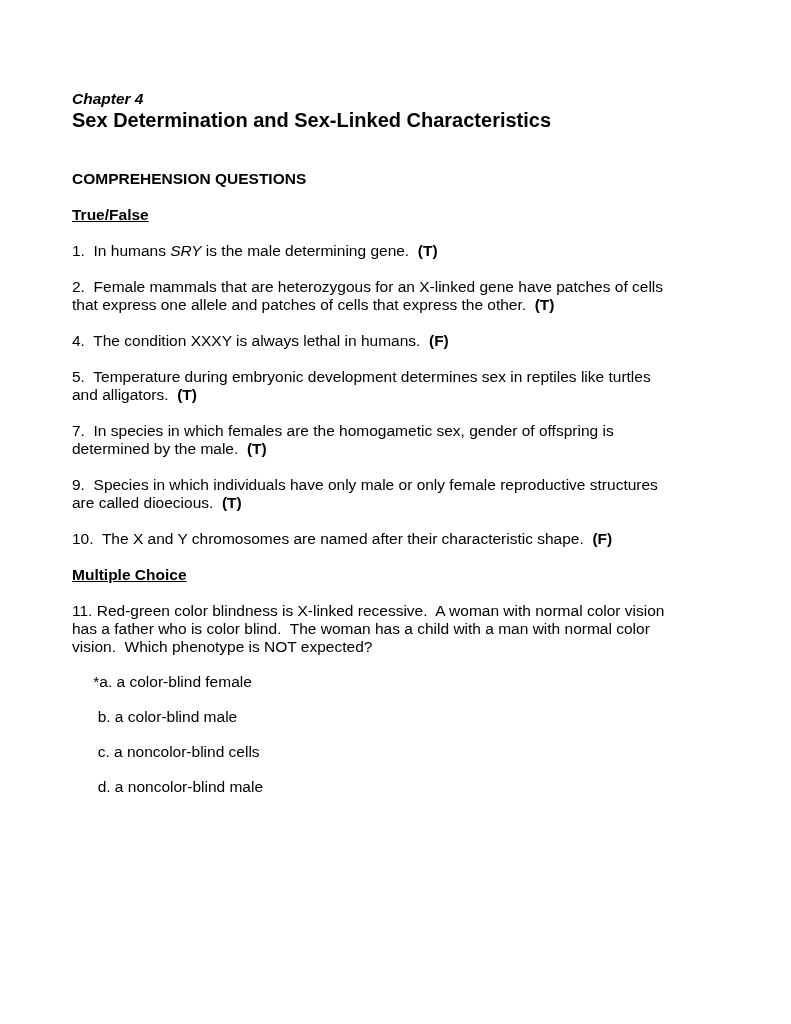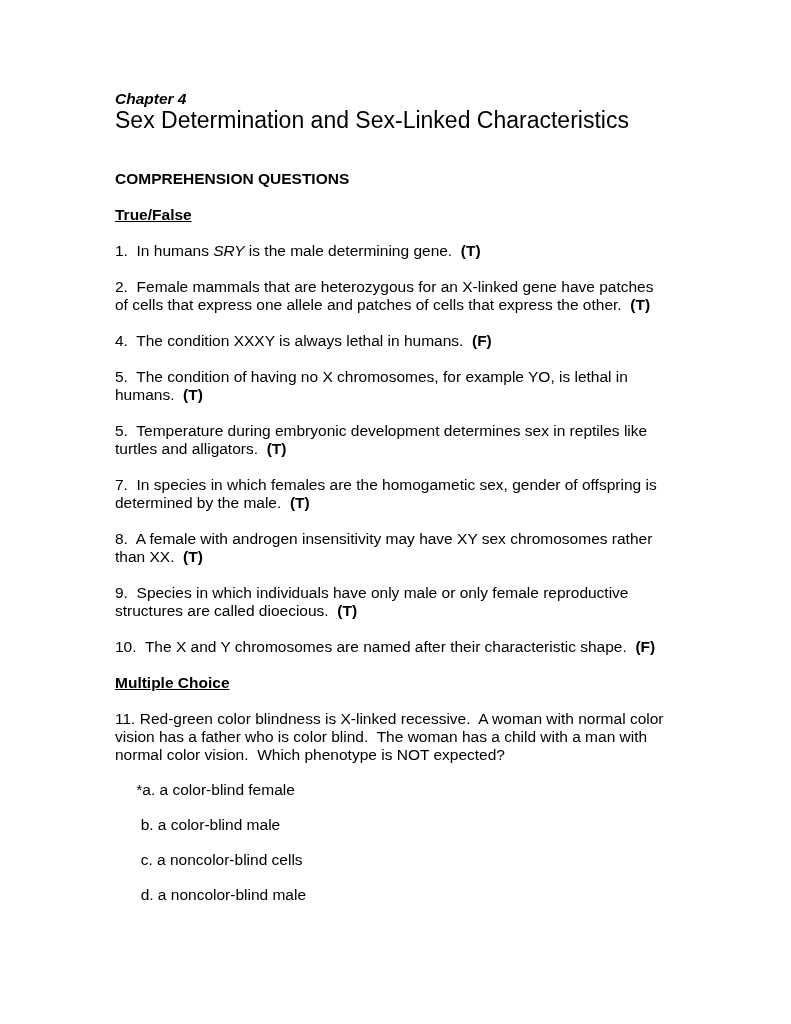--- a/index.html
+++ b/index.html
@@ -7,35 +7,35 @@
     padding: 0;
     background: #ffffff;
   }
   .page {
     position: relative;
     width: 791px;
     height: 1024px;
     box-sizing: border-box;
     background: #ffffff;
     color: #000000;
-    padding: 89px 115px 0 115px;
+    padding: 89px 115px 0 72px;
     font-family: "Liberation Sans", "DejaVu Sans", sans-serif;
     font-size: 15.5px;
     line-height: 18px;
     overflow: hidden;
   }
   .chapter-label {
     font-weight: bold;
     font-style: italic;
     line-height: 19px;
     margin: 0;
   }
   .doc-title {
-    font-weight: normal;
-    font-size: 23px;
+    font-weight: bold;
+    font-size: 20px;
     line-height: 25px;
     margin: 0 0 37px 0;
   }
   .section-heading {
     font-weight: bold;
     margin: 0 0 18px 0;
   }
   .subheading {
     font-weight: bold;
     text-decoration: underline;
@@ -68,27 +68,25 @@
 
   <p class="subheading">True/False</p>
 
   <p class="para"><span>1.  In humans </span><span class="it">SRY</span><span> is the male determining gene.  </span><span class="b">(T)</span></p>
 
   <p class="para"><span>2.  Female mammals that are heterozygous for an X-linked gene have patches of cells that express one allele and patches of cells that express the other.  </span><span class="b">(T)</span></p>
 
 
   <p class="para"><span>4.  The condition XXXY is always lethal in humans.  </span><span class="b">(F)</span></p>
 
-  <p class="para"><span>5.  The condition of having no X chromosomes, for example YO, is lethal in humans.  </span><span class="b">(T)</span></p>
 
   <p class="para"><span>5.  Temperature during embryonic development determines sex in reptiles like turtles and alligators.  </span><span class="b">(T)</span></p>
 
   <p class="para"><span>7.  In species in which females are the homogametic sex, gender of offspring is determined by the male.  </span><span class="b">(T)</span></p>
 
-  <p class="para"><span>8.  A female with androgen insensitivity may have XY sex chromosomes rather than XX.  </span><span class="b">(T)</span></p>
 
   <p class="para"><span>9.  Species in which individuals have only male or only female reproductive structures are called dioecious.  </span><span class="b">(T)</span></p>
 
   <p class="para"><span>10.  The X and Y chromosomes are named after their characteristic shape.  </span><span class="b">(F)</span></p>
 
   <p class="subheading">Multiple Choice</p>
 
   <p class="mc-stem">11. Red-green color blindness is X-linked recessive.  A woman with normal color vision has a father who is color blind.  The woman has a child with a man with normal color vision.  Which phenotype is NOT expected?</p>
   <div class="option"> *a. a color-blind female</div>
   <div class="option">  b. a color-blind male</div>

